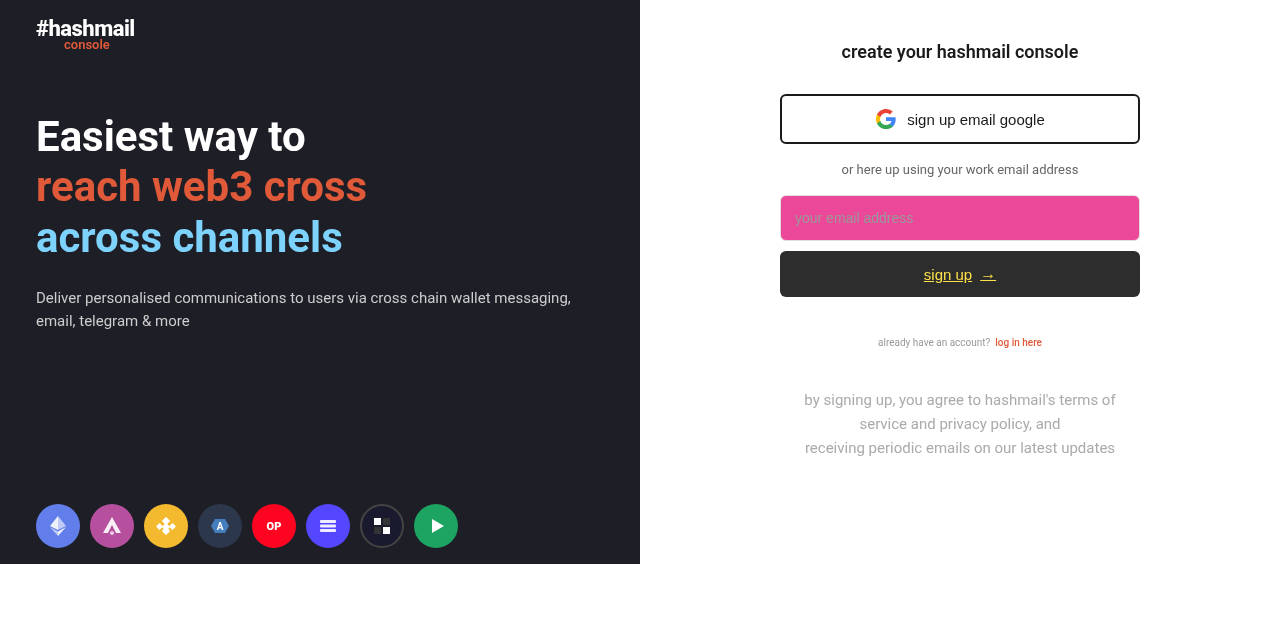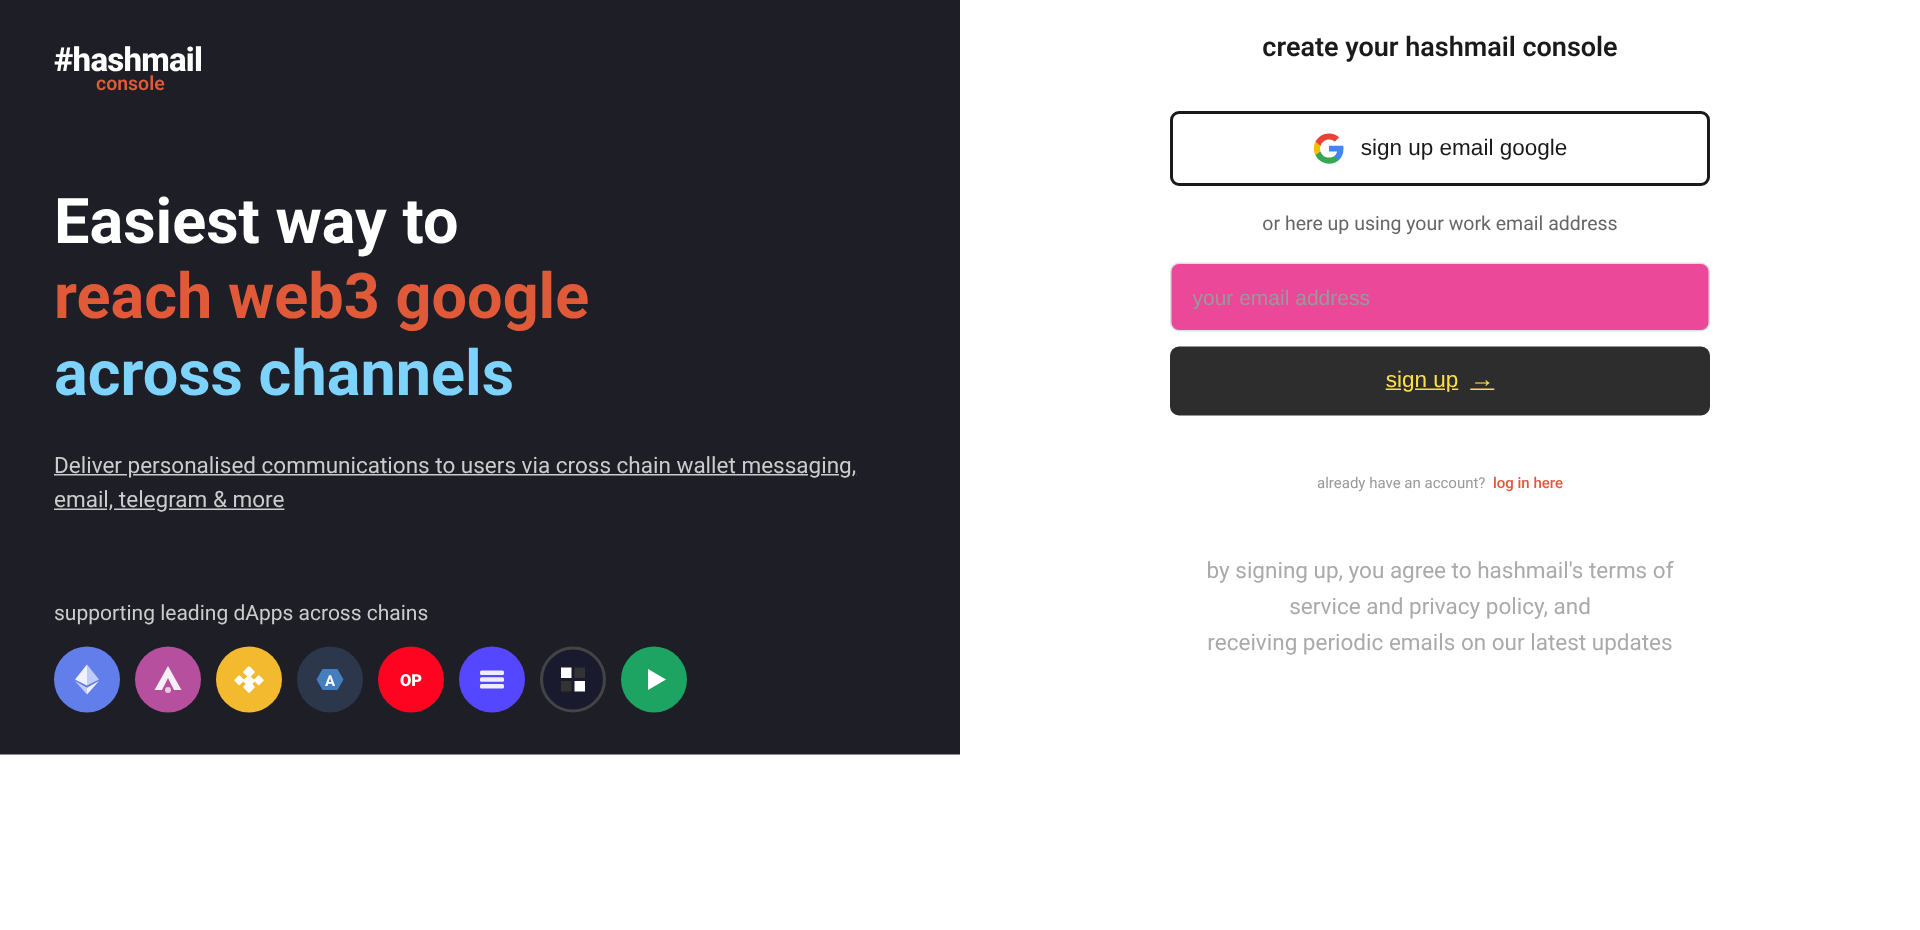--- a/index.html
+++ b/index.html
@@ -7,23 +7,23 @@
       font-family: -apple-system, BlinkMacSystemFont, 'Segoe UI', Roboto, sans-serif;
       display: flex;
       width: 1280px;
       height: 620px;
       overflow: hidden;
     }
 
     
     .left-panel {
       width: 640px;
-      height: 503px;
+      height: 564px;
       background-color: #1e1f26;
-      padding: 28px 36px;
+      padding: 16px 36px;
       display: flex;
       flex-direction: column;
       position: relative;
     }
 
     .logo {
       display: flex;
       flex-direction: column;
       margin-bottom: 60px;
     }
@@ -65,21 +65,20 @@
       color: #7dd3fc;
       line-height: 1.2;
       margin-bottom: 24px;
     }
     .hero-description {
       font-size: 15px;
       color: #cccccc;
       line-height: 1.5;
       max-width: 540px;
       margin-bottom: 48px;
-      text-decoration: underline;
     }
 
     .supporting {
       margin-top: auto;
     }
     .supporting-title {
       font-size: 14px;
       color: #cccccc;
       margin-bottom: 14px;
     }
@@ -116,21 +115,21 @@
     .icon-check { background: #1a1a2e; }
     
     .icon-play { background: #1da462; }
 
     
     .right-panel {
       width: 640px;
       height: 460px;
       background: #ffffff;
       display: flex;
-      align-items: center;
+      align-items: flex-end;
       justify-content: center;
     }
 
     .signup-form {
       width: 360px;
       display: flex;
       flex-direction: column;
       align-items: center;
     }
 
@@ -235,27 +234,26 @@
 <div class="left-panel">
   <div class="logo">
     <span class="logo-main">
       <span class="logo-hash">#hashmail</span>
     </span>
     <span class="logo-console">console</span>
   </div>
 
   <div class="hero-text">
     <div class="hero-line1">Easiest way to</div>
-    <div class="hero-line2">reach web3 google</div>
+    <div class="hero-line2">reach web3 cross</div>
     <div class="hero-line3">across channels</div>
     <p class="hero-description">Deliver personalised communications to users via cross chain wallet messaging, email, telegram &amp; more</p>
   </div>
 
   <div class="supporting">
-    <div class="supporting-title">supporting leading dApps across chains</div>
     <div class="chain-icons">
 
       <div class="chain-icon icon-eth">
         <svg width="24" height="24" viewBox="0 0 24 24" fill="none">
           <polygon points="12,2 12,16 20,12" fill="rgba(255,255,255,0.6)"></polygon>
           <polygon points="12,2 4,12 12,16" fill="rgba(255,255,255,0.9)"></polygon>
           <polygon points="12,17.5 4,13 12,22" fill="rgba(255,255,255,0.6)"></polygon>
           <polygon points="12,17.5 20,13 12,22" fill="rgba(255,255,255,0.9)"></polygon>
         </svg>
       </div>

